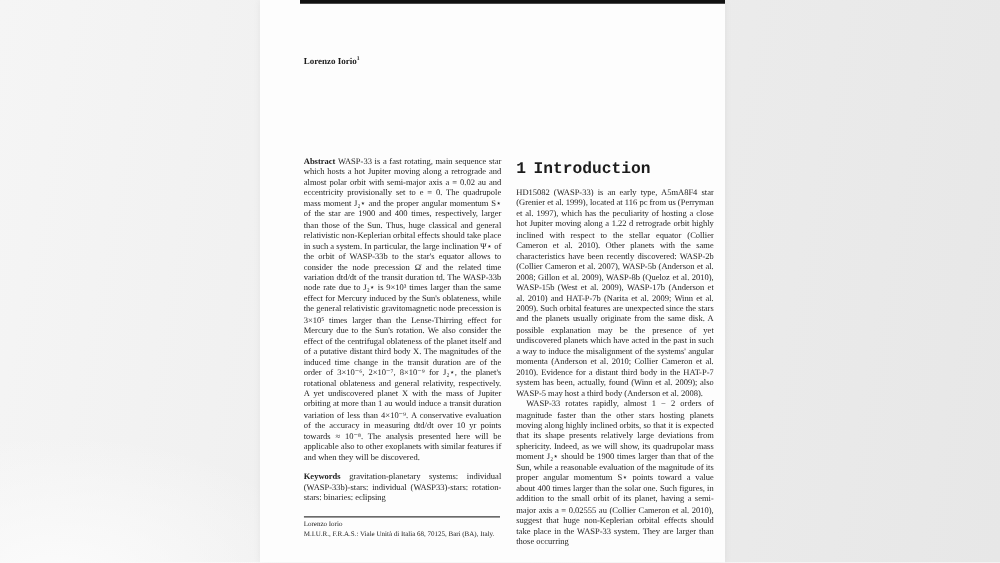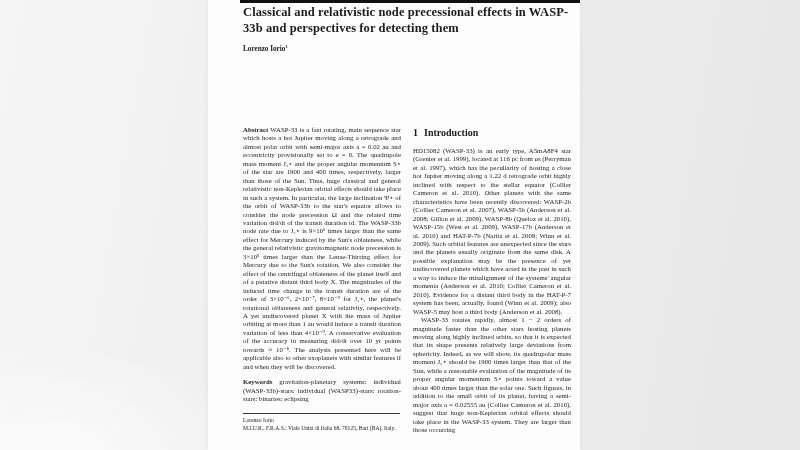--- a/index.html
+++ b/index.html
@@ -44,22 +44,23 @@
   .foot-rule{
     margin-top:9px;width:157px;height:0;
     border-top:0.7px solid #3a3a3a;
   }
   .footnote{
     margin-top:3px;font-size:5.6px;line-height:6.9px;text-align:left;
     color:var(--ink,#1c1c1c);
   }
   .footnote .fn-author{display:block;margin-bottom:2px;}
   .sec-heading{
-    font-size:10px;font-weight:bold;color:var(--ink,#1c1c1c);
+    font-size:13px;font-weight:bold;color:var(--ink,#1c1c1c);
     margin:1px 0 9px 0;
+    font-family:Liberation Mono, monospace;
   }
   .sec-heading .sec-num{margin-right:6px;}
   .para2{text-indent:8px;margin-top:0;}
   .stamp{
     position:absolute;left:230px;top:193px;
     transform:translate(-50%,-50%) rotate(-90deg);
     transform-origin:center;
     font-size:11.5px;letter-spacing:0.6px;white-space:pre;
     color:var(--stamp,#8f8f8f);
     font-family:"Liberation Serif", serif;
@@ -67,21 +68,20 @@
 </style>
 </head>
 <body style="--bg-left: #f5f5f5; --bg-right: #e7e7e7; --bg-glow: #fbfbfb; --page: #fdfdfd; --topbar: #111111; --ink: #1c1c1c; --stamp: #8f8f8f;">
 
 <div class="stamp">arXiv:1006.2707v6  [gr-qc]  25 Aug 2010</div>
 
 <div class="page">
   <div class="topbar"></div>
   <div class="content">
 
-    <div class="title">Classical and relativistic node precessional effects in WASP-33b and perspectives for detecting them</div>
 
     <div class="author">
       <span>Lorenzo Iorio</span><sup>1</sup>
     </div>
 
     <div class="columns">
 
       <div class="col">
         <div class="body-text"><span class="lbl">Abstract</span><span> WASP-33 is a fast rotating, main sequence star which hosts a hot Jupiter moving along a retrograde and almost polar orbit with semi-major axis a = 0.02 au and eccentricity provisionally set to e = 0. The quadrupole mass moment J₂⋆ and the proper angular momentum S⋆ of the star are 1900 and 400 times, respectively, larger than those of the Sun. Thus, huge classical and general relativistic non-Keplerian orbital effects should take place in such a system. In particular, the large inclination Ψ⋆ of the orbit of WASP-33b to the star's equator allows to consider the node precession Ω̇ and the related time variation dtd/dt of the transit duration td. The WASP-33b node rate due to J₂⋆ is 9×10³ times larger than the same effect for Mercury induced by the Sun's oblateness, while the general relativistic gravitomagnetic node precession is 3×10⁵ times larger than the Lense-Thirring effect for Mercury due to the Sun's rotation. We also consider the effect of the centrifugal oblateness of the planet itself and of a putative distant third body X. The magnitudes of the induced time change in the transit duration are of the order of 3×10⁻⁶, 2×10⁻⁷, 8×10⁻⁹ for J₂⋆, the planet's rotational oblateness and general relativity, respectively. A yet undiscovered planet X with the mass of Jupiter orbiting at more than 1 au would induce a transit duration variation of less than 4×10⁻⁹. A conservative evaluation of the accuracy in measuring dtd/dt over 10 yr points towards ≈ 10⁻⁸. The analysis presented here will be applicable also to other exoplanets with similar features if and when they will be discovered.</span></div>
 

